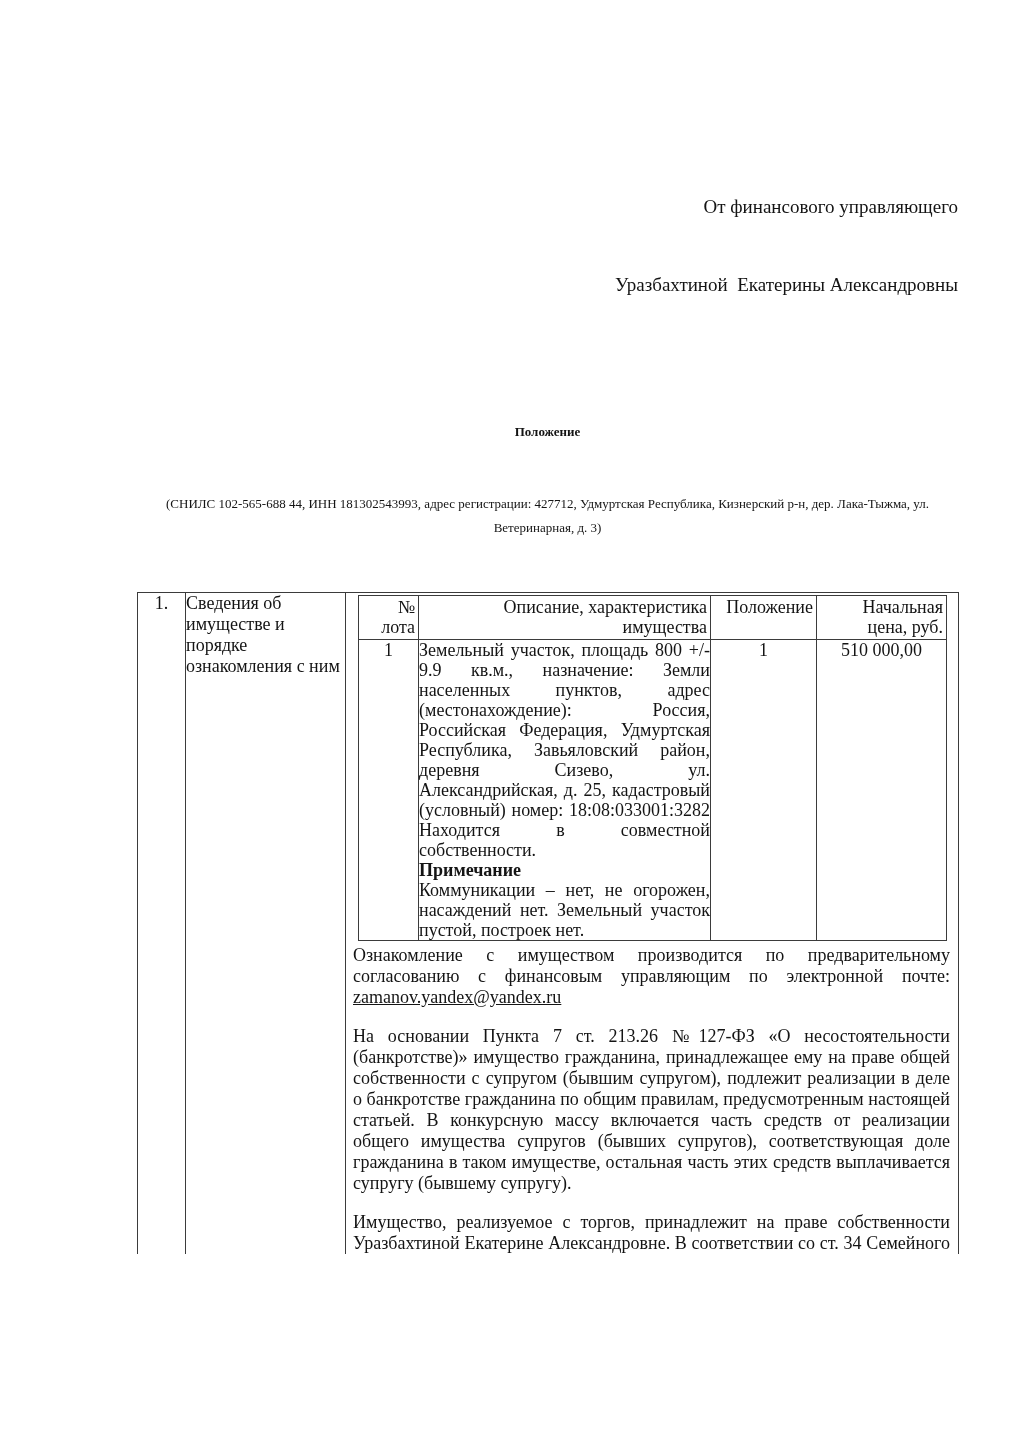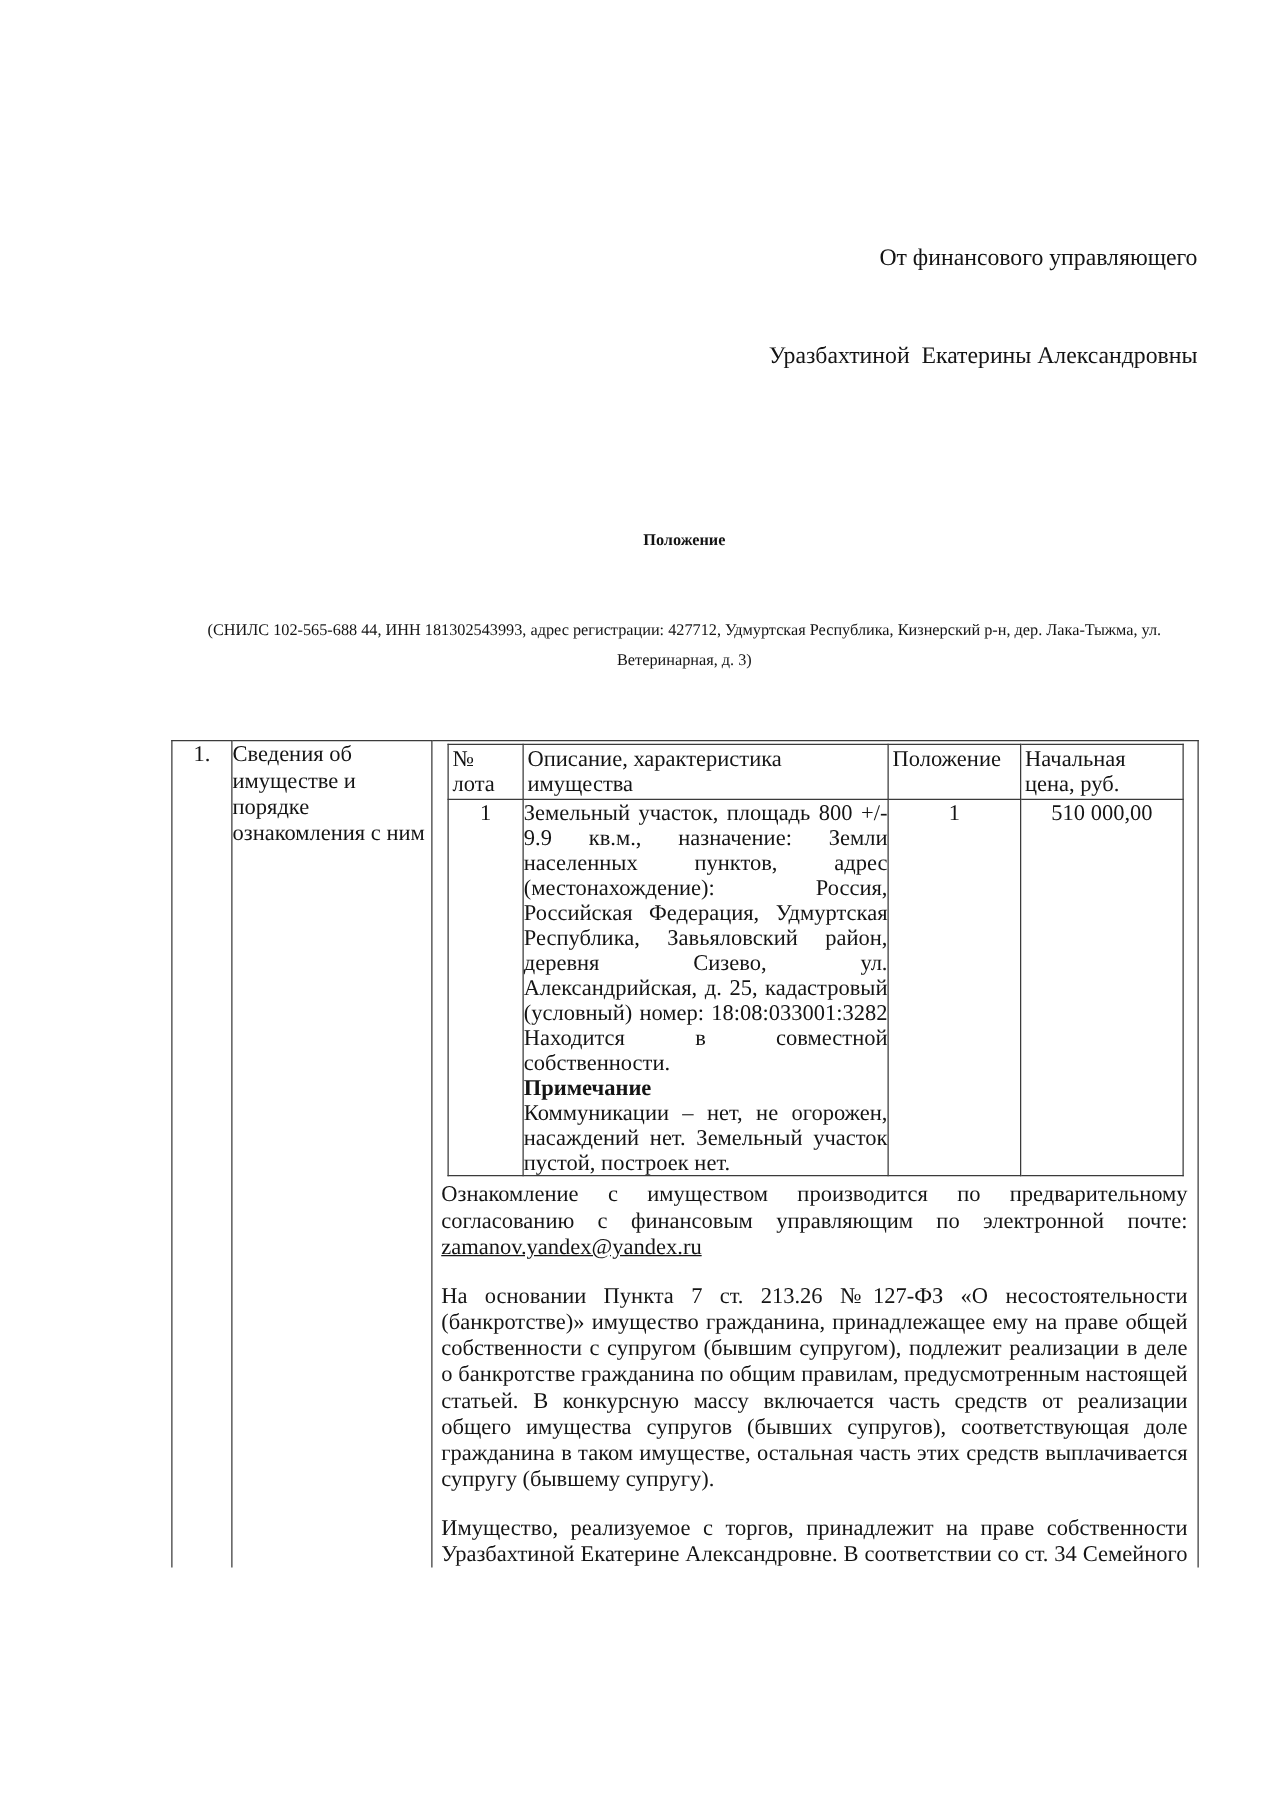--- a/index.html
+++ b/index.html
@@ -65,21 +65,21 @@
     margin: 2px 13px 0 12px;
     width: 588px;
     font-size: 18px;
     line-height: 20px;
   }
   table.lots td {
     border: 1px solid #3b3b3b;
     vertical-align: top;
   }
   table.lots td.hdr {
-    text-align: left;
+    text-align: right;
     padding: 1px 3px 2px 3px;
     margin-top: 36px;
   }
   td.lot-num { text-align: center; padding-top: 2px; }
   td.lot-desc {
     padding: 2px 8px 4px 9px;
     text-align: justify;
     margin-top: 28px;
   }
   td.lot-qty, td.lot-price { text-align: center; padding-top: 2px; }

